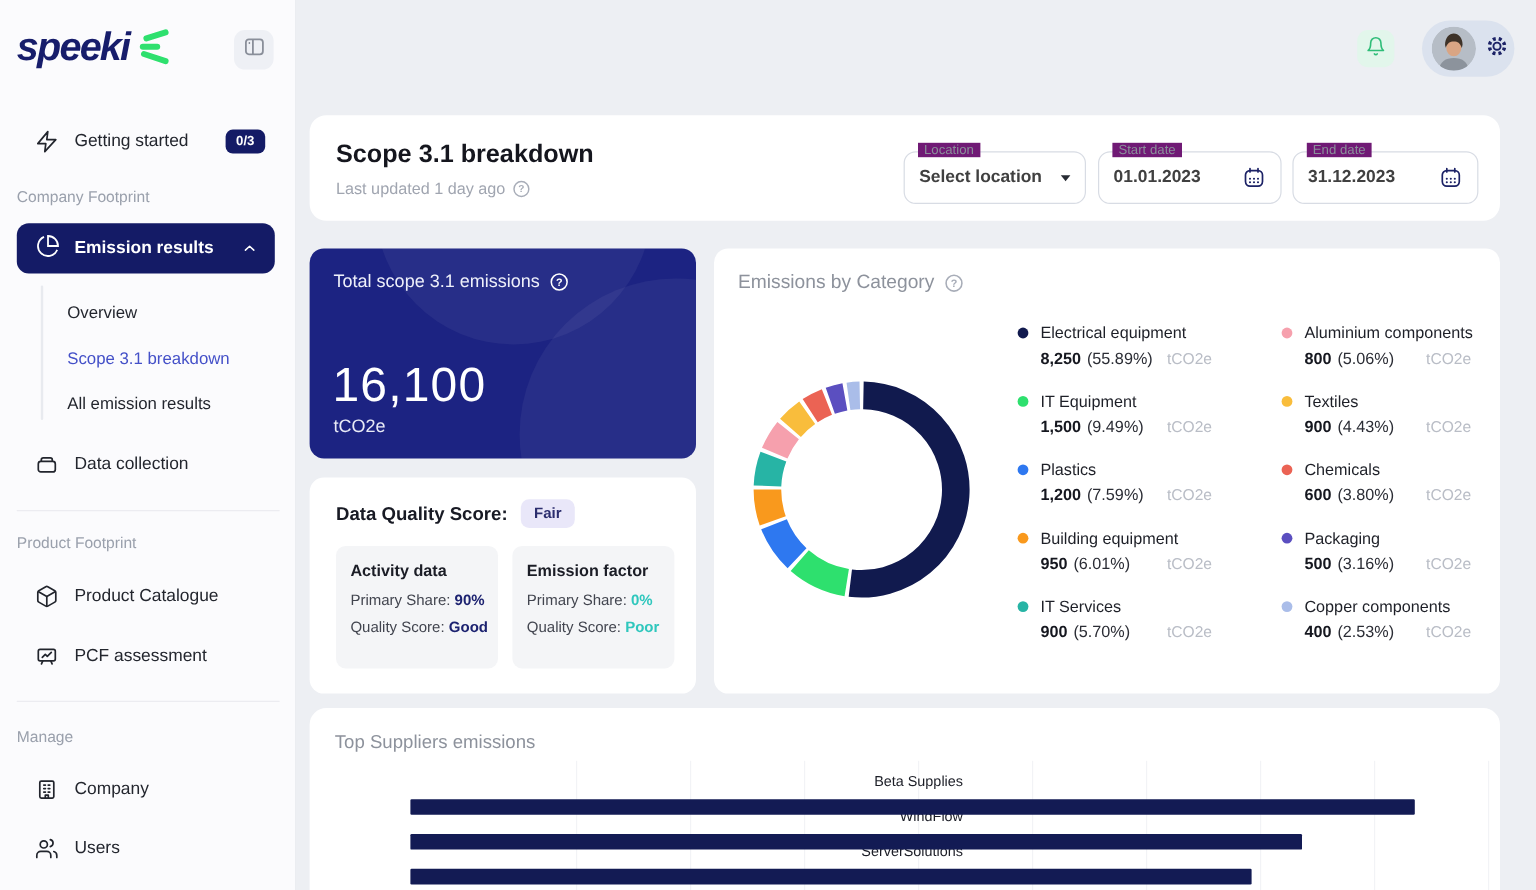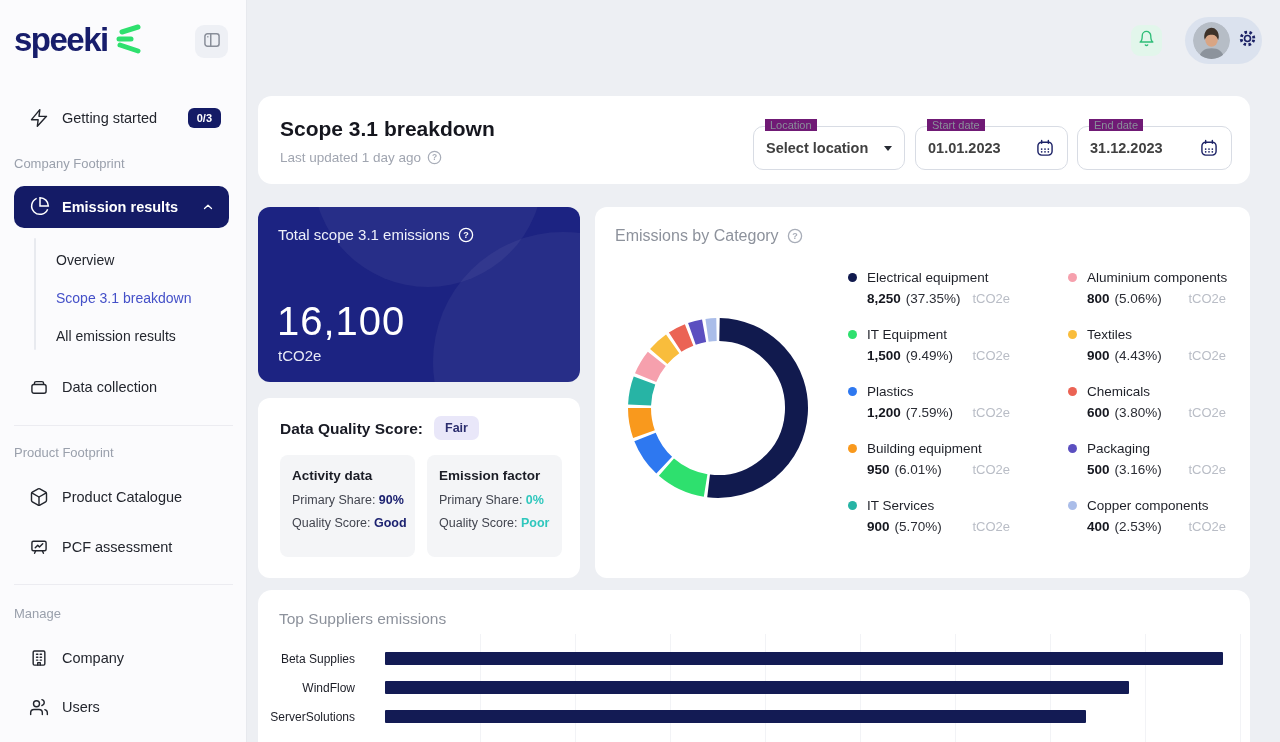--- a/index.html
+++ b/index.html
@@ -8,21 +8,21 @@
     position:relative;
     background:#edeff3;
     font-family:"Liberation Sans", sans-serif;
     color:#1d1f28;
   }
   
   .sidebar {
     position:absolute; left:0; top:0; width:247px; height:742px;
     background:#fbfbfd; border-right:1px solid #e7e9ee;
   }
-  .logo-row { position:absolute; left:14px; top:20px; display:flex; align-items:center; }
+  .logo-row { position:absolute; left:14px; top:20px; display:flex; align-items:flex-start;font-style:italic; }
   .logo-text { font-size:33px; font-weight:bold; color:#171d6b; letter-spacing:-1.5px; }
   .logo-mark { margin-left:6px; margin-top:2px; }
   .panel-toggle {
     position:absolute; left:195px; top:25px; width:33px; height:33px;
     background:#eef0f5; border-radius:9px; display:flex; align-items:center; justify-content:center;
     cursor:pointer;
   }
   .nav-item {
     position:absolute; left:14px; width:215px; height:36px;
     display:flex; align-items:center; gap:12px; padding-left:14px;
@@ -103,21 +103,21 @@
   .li-dot { width:9px; height:9px; border-radius:50%; flex:0 0 9px; }
   .li-label { font-size:13.5px; color:#1e2028; white-space:nowrap; }
   .li-vals { display:flex; align-items:baseline; margin-top:6px; padding-left:19px; font-size:13.5px; }
   .li-num { font-weight:bold; color:#15171f; }
   .li-pct { color:#2b2d35; margin-left:5px; }
   .li-unit { margin-left:auto; color:#b9bdc6; font-size:13px; }
   
   .suppliers-card { left:258px; top:590px; width:992px; height:185px; }
   .sup-title { position:absolute; left:21px; top:20px; font-size:15.5px; color:#8d929c; }
   .bar-rows { position:absolute; left:0; top:54px; width:100%; }
-  .bar-row { display:flex; align-items:center; height:29px; }
+  .bar-row { display:flex; align-items:center; height:29px;flex-direction:column; }
   .bar-label { width:97px; text-align:right; font-size:12px; color:#1b1d26; white-space:nowrap; }
   .bar-track { position:relative; margin-left:30px; width:855px; height:29px; }
   .bar { position:absolute; left:0; top:8px; height:13px; border-radius:1px; }
   .gridlines { position:absolute; left:127px; top:44px; width:855px; height:130px; pointer-events:none; }
   .gridlines span { position:absolute; top:0; width:1px; height:100%; background:#f2f3f6; }
   .help-ico { display:inline-flex; }
 </style>
 </head>
 <body>
 
@@ -379,21 +379,21 @@
   </div>
 
   <div class="legend-col c1">
     <div class="legend-item">
       <div class="li-top">
           <span class="li-dot" style="background: rgb(17, 26, 78);"></span>
           <span class="li-label">Electrical equipment</span>
         </div>
       <div class="li-vals">
           <span class="li-num">8,250</span>
-          <span class="li-pct">(37.35%)</span>
+          <span class="li-pct">(55.89%)</span>
           <span class="li-unit">tCO2e</span>
         </div>
     </div>
     <div class="legend-item">
       <div class="li-top">
           <span class="li-dot" style="background: rgb(46, 224, 110);"></span>
           <span class="li-label">IT Equipment</span>
         </div>
       <div class="li-vals">
           <span class="li-num">1,500</span>

